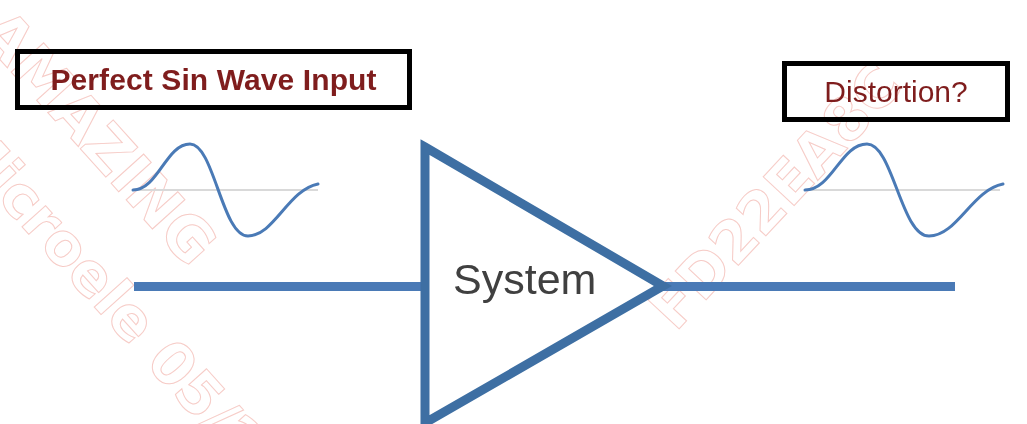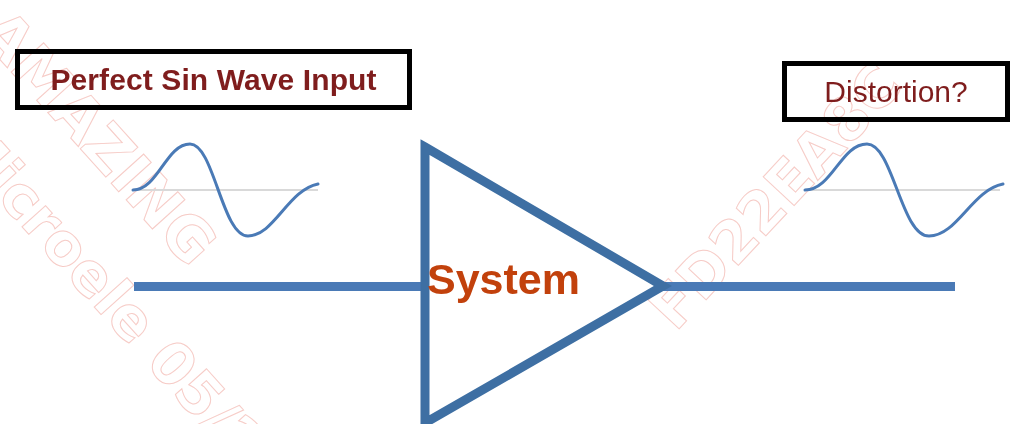--- a/index.html
+++ b/index.html
@@ -100,25 +100,25 @@
   
   #system-block {
     position: absolute;
     left: 405px; top: 135px;
     width: 275px; height: 295px;
     z-index: 12;
   }
   #system-block svg { display: block; }
   #system-label {
     position: absolute;
-    left: 427px; top: 258px;
+    left: 453px; top: 258px;
     font-size: 43px;
-    color: #c2410c;
+    color: #404040;
     font-family: "Liberation Sans", sans-serif;
-    font-weight: 700;
+    font-weight: 400;
     line-height: 1;
     z-index: 18;
     white-space: nowrap;
   }
 
   
   .wave {
     position: absolute;
     z-index: 14;
   }

